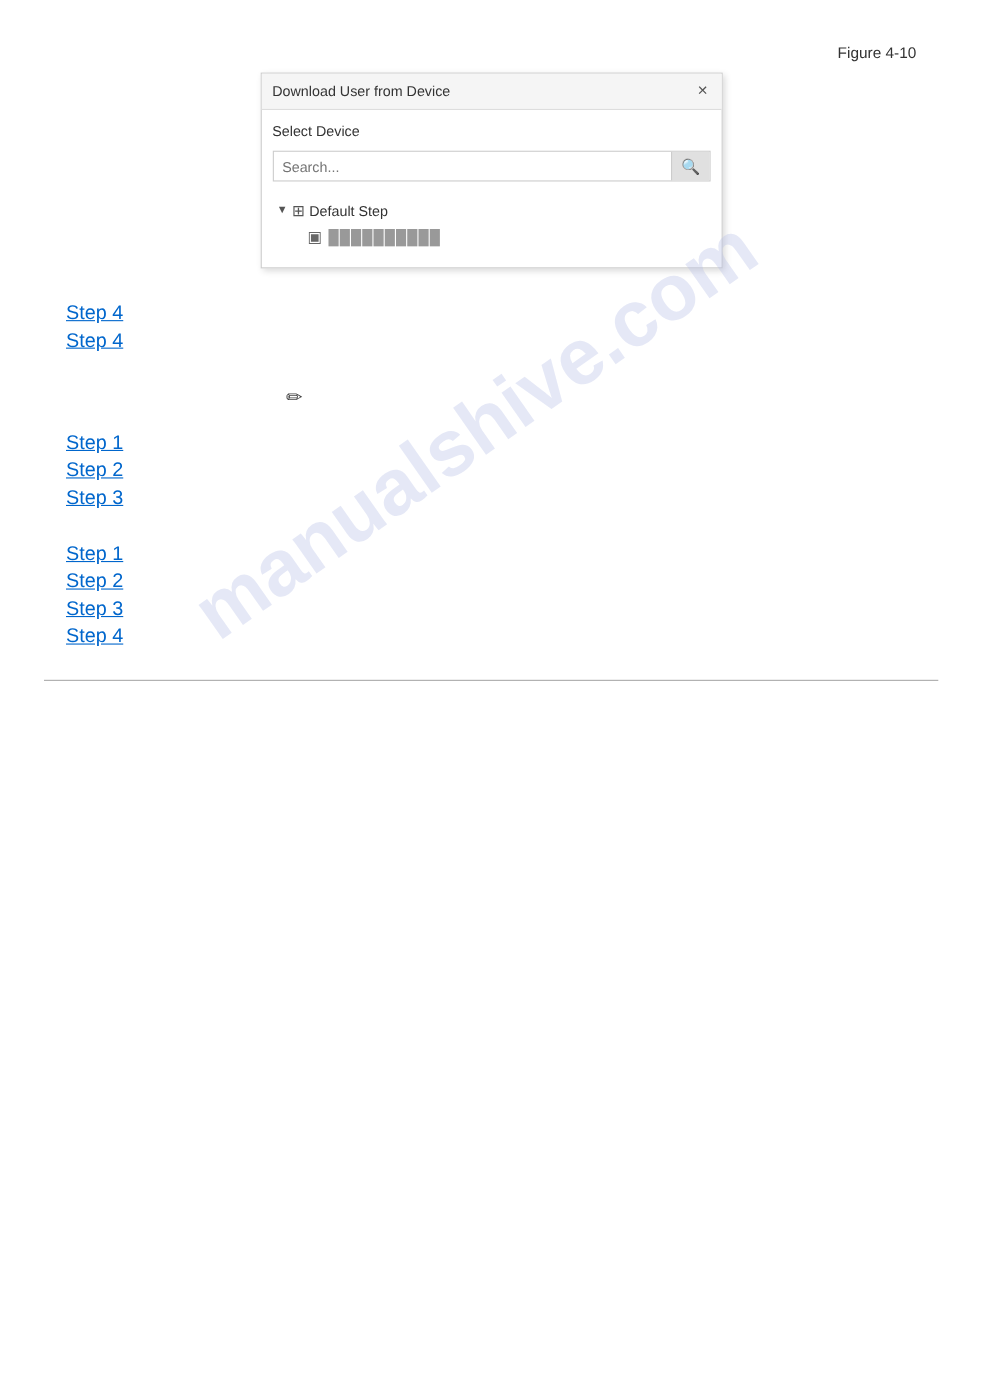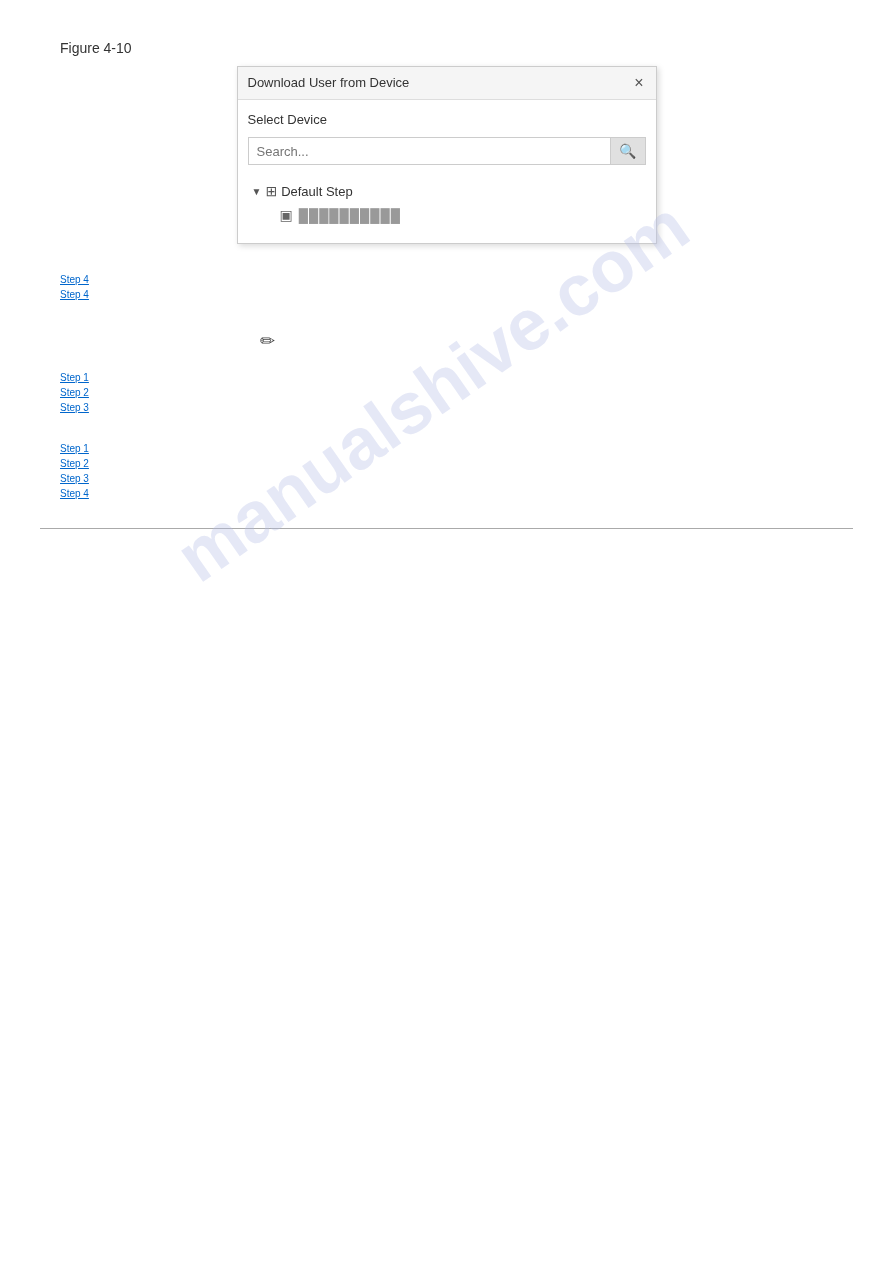--- a/index.html
+++ b/index.html
@@ -12,21 +12,21 @@
       min-height: 1263px;
       position: relative;
     }
 
     .page-content {
       padding: 40px 60px;
       position: relative;
     }
 
     .figure-label {
-      text-align: left;
+      text-align: right;
       font-size: 14px;
       color: #333;
       margin-bottom: 10px;
     }
 
     
     .dialog-wrapper {
       display: flex;
       justify-content: center;
       margin-bottom: 30px;
@@ -147,21 +147,21 @@
       font-size: 13px;
       color: #999;
       letter-spacing: 1px;
     }
 
     
     .step-link {
       display: block;
       color: #0066cc;
       text-decoration: underline;
-      font-size: 10px;
+      font-size: 18px;
       margin-bottom: 4px;
       cursor: pointer;
     }
 
     .steps-group {
       margin-bottom: 30px;
     }
 
     
     .pencil-area {

